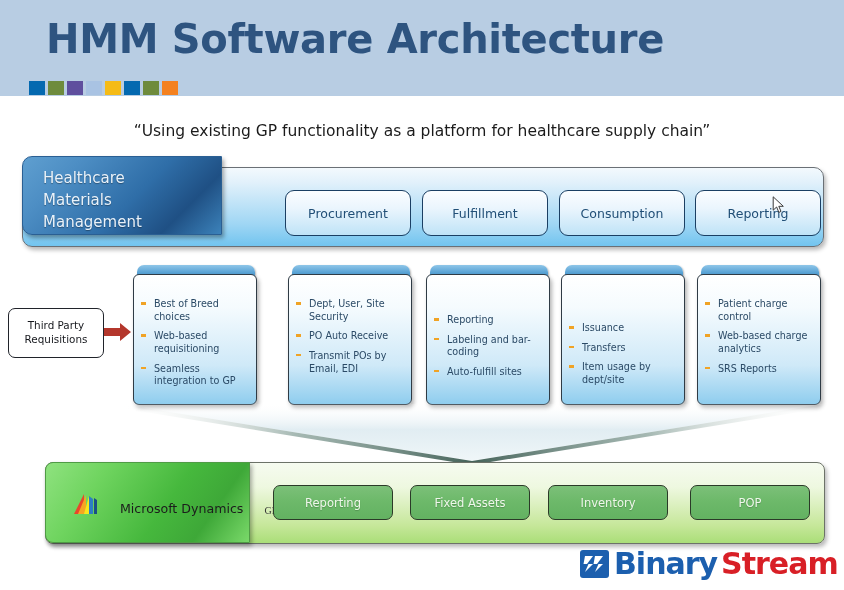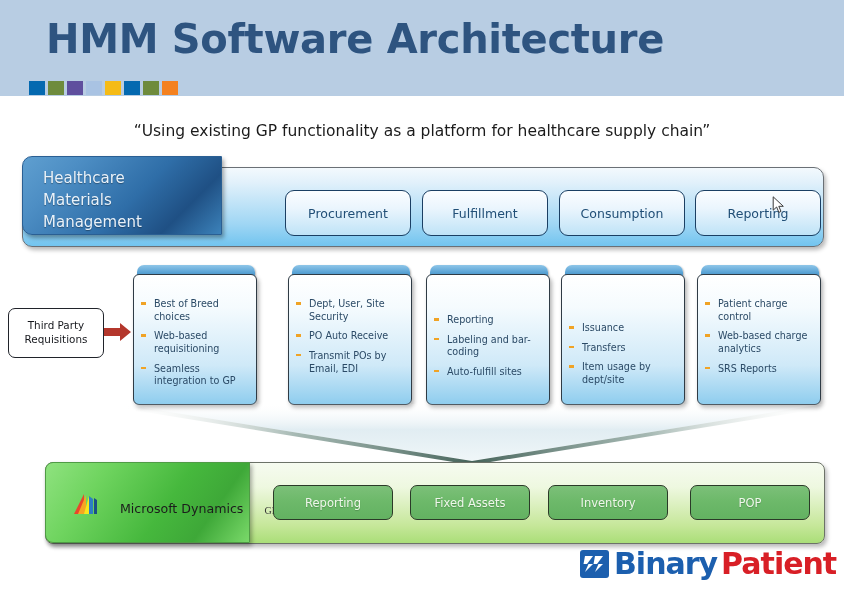--- a/index.html
+++ b/index.html
@@ -299,16 +299,16 @@
     <div class="mod-btn" style="left:440px">POP</div>
   </div>
 
   <div class="bs-logo">
     <svg width="30" height="30" viewBox="0 0 30 30">
       <rect x="0" y="1" width="29" height="28" rx="3" fill="#1c5fae"></rect>
       <path d="M5 7 L13 7 L7 15 L13 15 L5 23 L8.5 15 L3.5 15 Z" fill="#ffffff"></path>
       <path d="M15 7 L23 7 L17 15 L23 15 L15 23 L18.5 15 L13.5 15 Z" fill="#ffffff"></path>
     </svg>
     <span class="bs-word bs-blue">Binary</span>
-    <span class="bs-word bs-red">Patient</span>
+    <span class="bs-word bs-red">Stream</span>
   </div>
 
 </div>
 
 </body></html>

